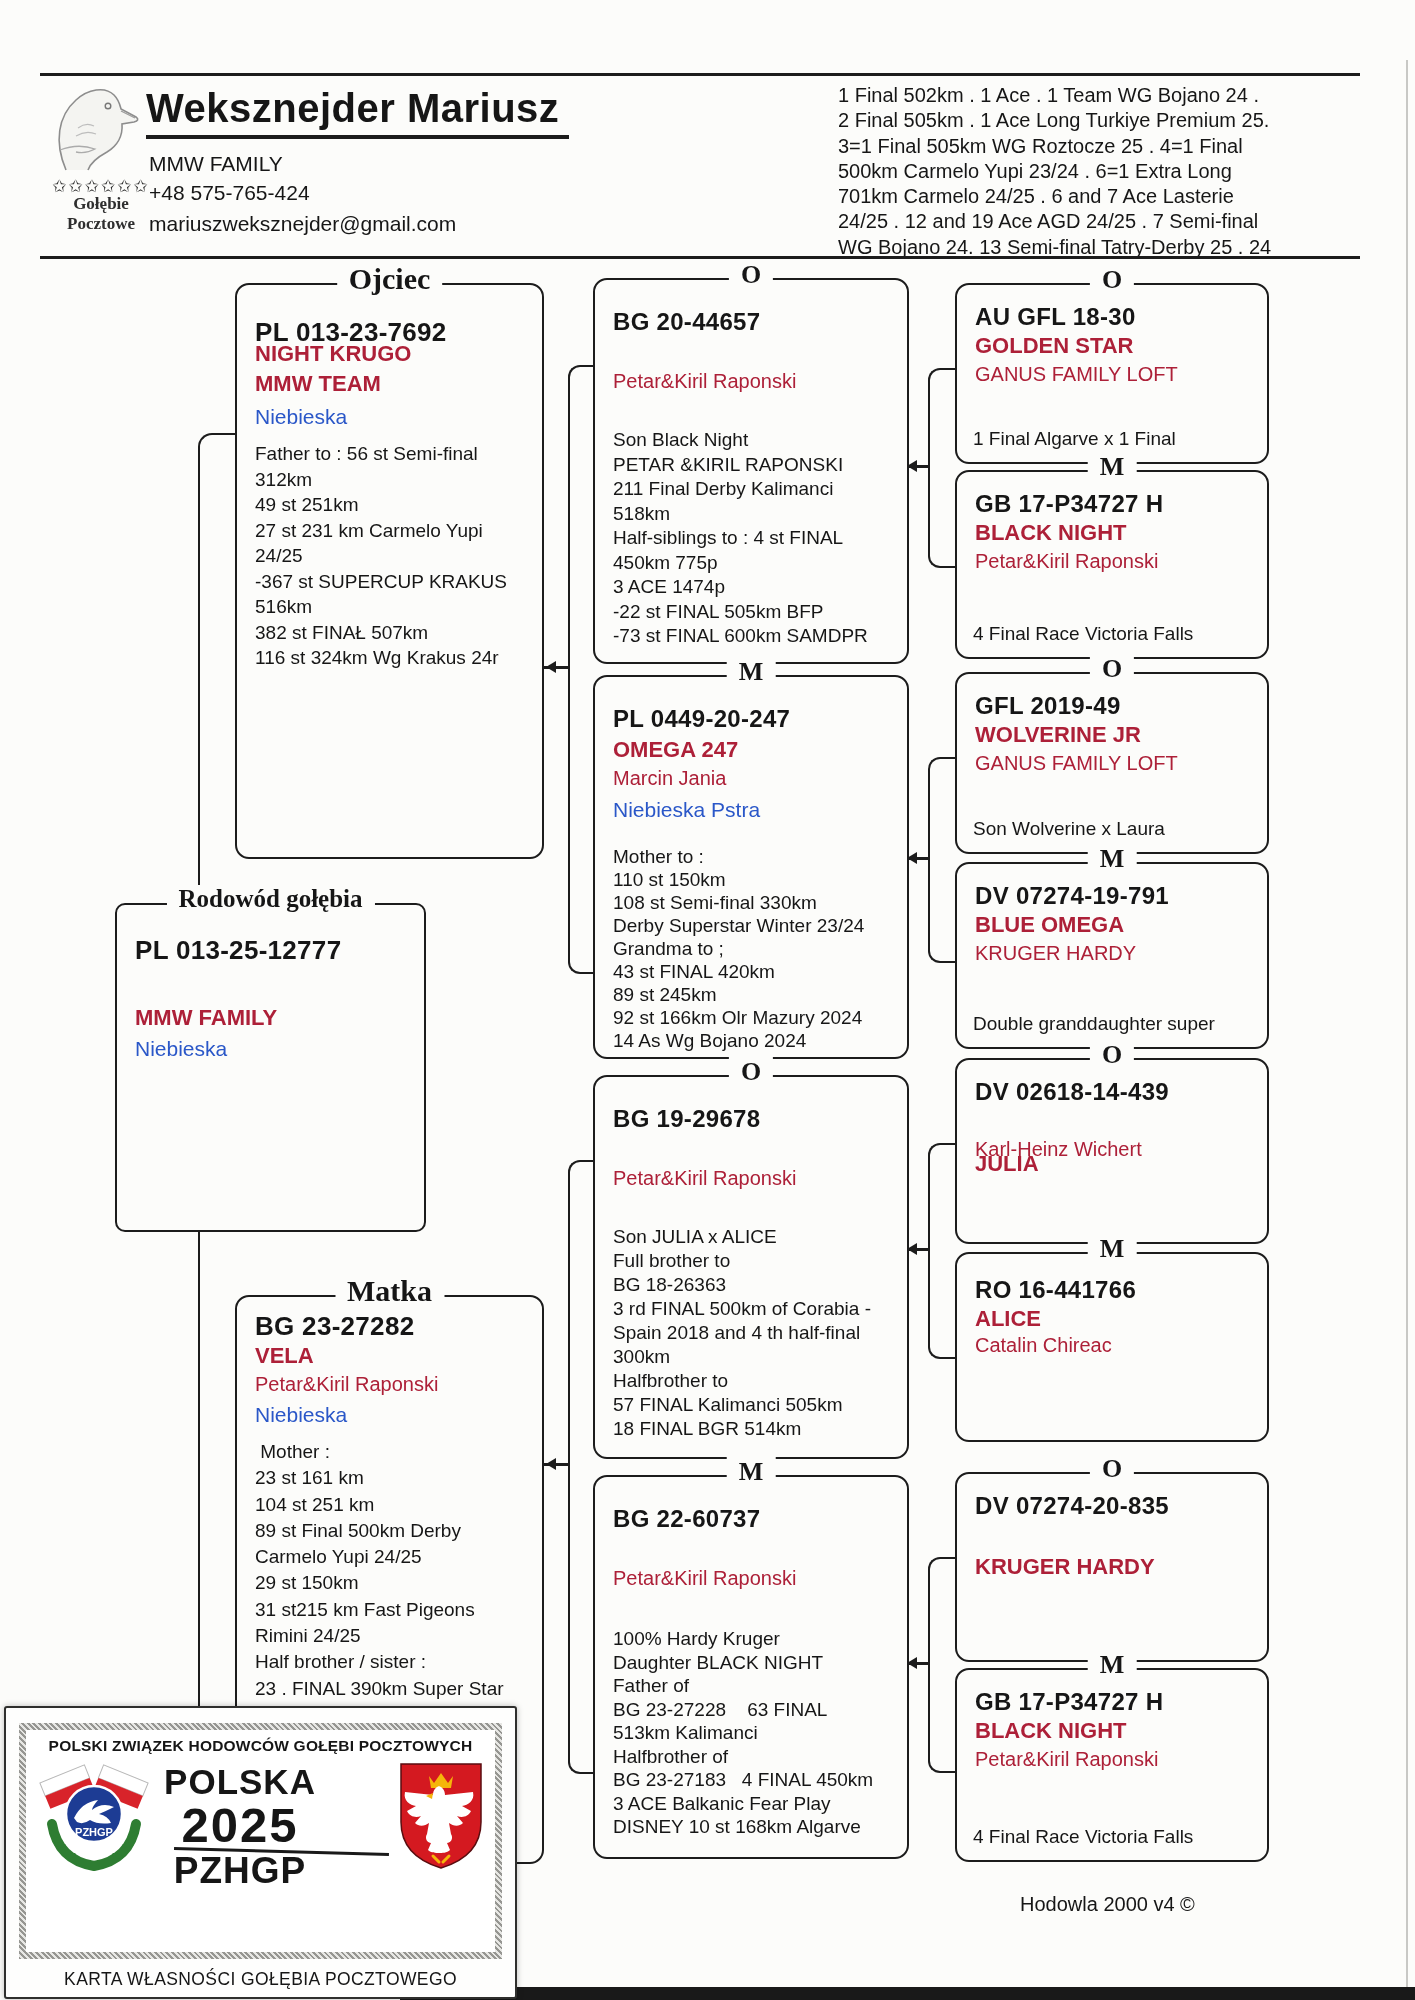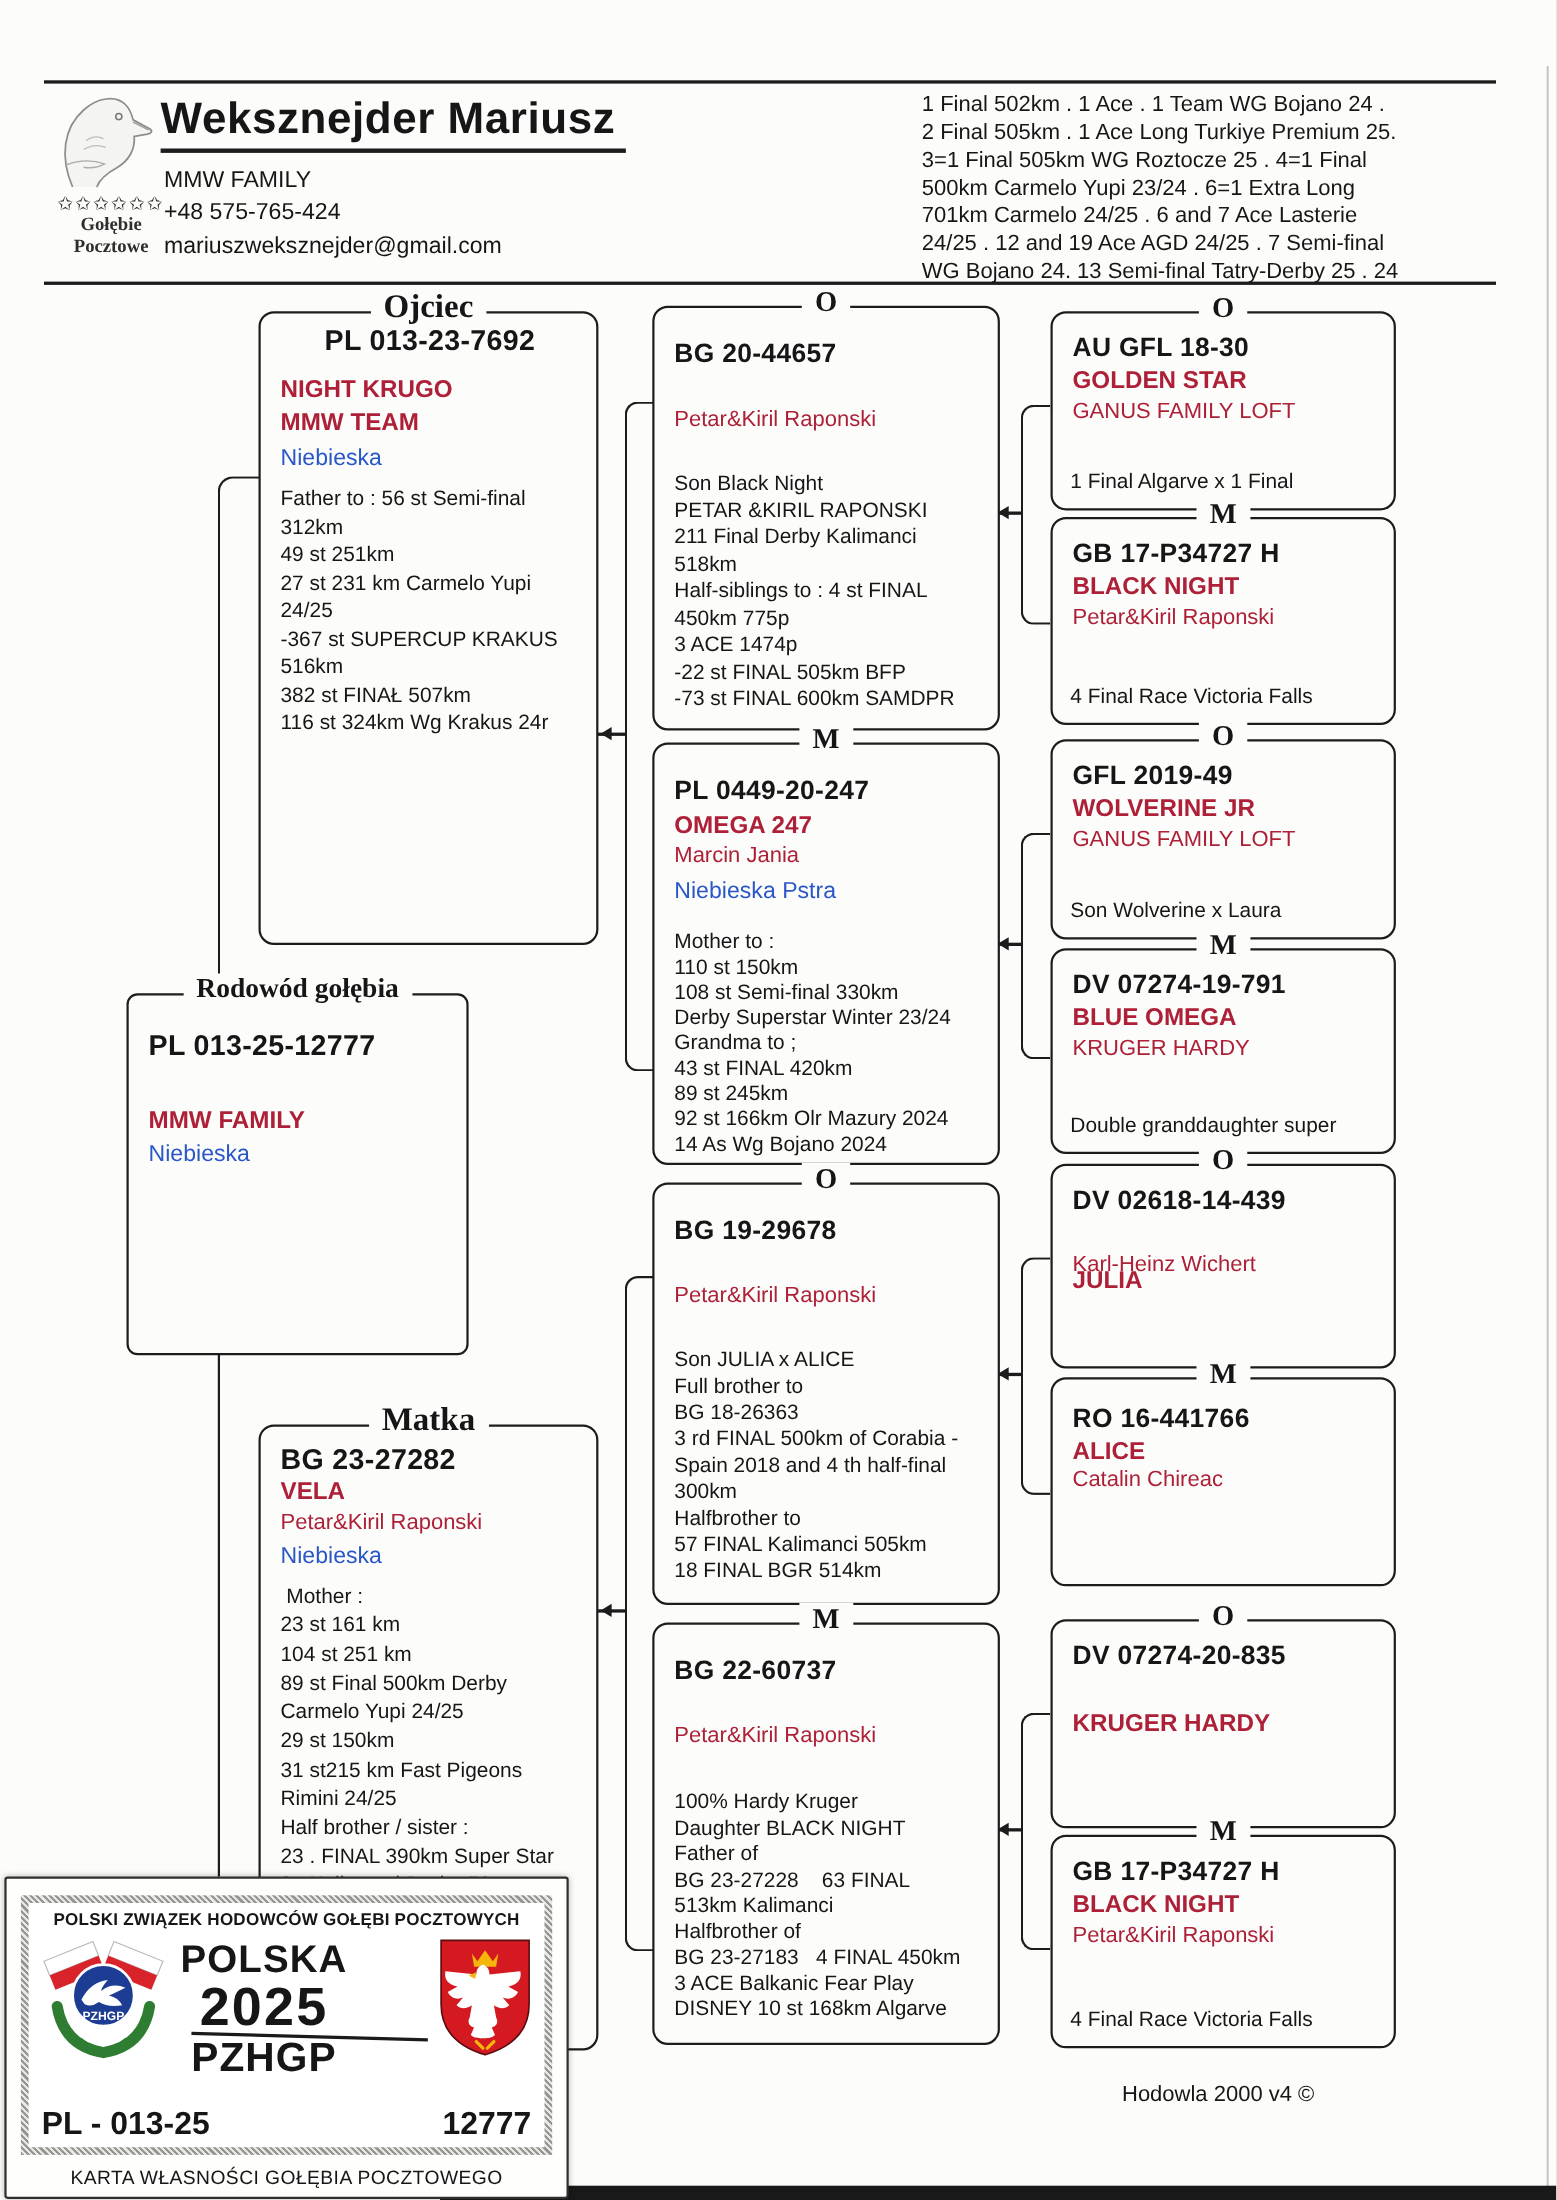--- a/index.html
+++ b/index.html
@@ -127,21 +127,21 @@
   <div class="bracket" style="left:928px;top:1143px;height:212px;"></div>
   <div class="hline" style="left:905px;top:1248px;width:25px;height:3px;"></div>
   <div class="arr" style="left:907px;top:1243px;"></div>
 
   <div class="bracket" style="left:928px;top:1557px;height:212px;"></div>
   <div class="hline" style="left:905px;top:1662px;width:25px;height:3px;"></div>
   <div class="arr" style="left:907px;top:1657px;"></div>
 
   <div class="pbox" style="left:235px;top:283px;width:305px;height:572px;">
     <span class="box-label lab-big">Ojciec</span>
-    <div class="bx ring ring-lg" style="top:9px;margin-left:40px;">PL 013-23-7692</div>
+    <div class="bx ring ring-lg" style="top:32px;">PL 013-23-7692</div>
     <div class="bx nm" style="top:56px;">NIGHT KRUGO</div>
     <div class="bx nm" style="top:86px;">MMW TEAM</div>
     <div class="bx clr" style="top:120px;">Niebieska</div>
     <div class="bx res" style="top:156px;line-height:25.5px;">
         <div class="res-line">Father to : 56 st Semi-final</div>
         <div class="res-line">312km</div>
         <div class="res-line">49 st 251km</div>
         <div class="res-line">27 st 231 km Carmelo Yupi</div>
         <div class="res-line">24/25</div>
         <div class="res-line">-367 st SUPERCUP KRAKUS</div>
@@ -344,24 +344,20 @@
         <div class="abs" style="right:10px;top:30px;width:88px;height:112px;">
           <svg width="88" height="112" viewBox="0 0 88 112">
             <path d="M4,4 H84 V62 Q84,96 44,108 Q4,96 4,62 Z" fill="#d41920" stroke="#5a0d10" stroke-width="1.5"></path>
             <path d="M32,16 l5,7 7,-10 7,10 5,-7 -2,12 -20,0 z" fill="#f5b50a"></path>
             <path d="M44,26 c-5,0 -8,4 -8,9 l-28,-3 c-2,9 5,13 11,14 l-9,5 c3,6 9,7 14,5 l-6,7 c4,4 10,3 14,0 l-2,11 c-3,5 1,9 4,9 l-3,7 c3,3 8,3 11,3 3,0 8,0 11,-3 l-3,-7 c3,0 7,-4 4,-9 l-2,-11 c4,3 10,4 14,0 l-6,-7 c5,2 11,1 14,-5 l-9,-5 c6,-1 13,-5 11,-14 l-28,3 c0,-5 -3,-9 -8,-9 z" fill="#ffffff"></path>
             <path d="M36,33 l-7,3 6,3 z" fill="#f5b50a"></path>
             <path d="M36,96 l6,6 M52,96 l-6,6" stroke="#f5b50a" stroke-width="3" stroke-linecap="round"></path>
           </svg>
         </div>
 
-        <div class="card-rings">
-          <span>PL - 013-25</span>
-          <span>12777</span>
-        </div>
       </div>
     </div>
     <div class="card-caption">KARTA  WŁASNOŚCI GOŁĘBIA POCZTOWEGO</div>
   </div>
 
   <div class="abs" style="left:1020px;top:1893px;width:245px;text-align:left;font-size:20px;">Hodowla 2000 v4 ©</div>
 
   <div class="abs" style="left:400px;top:1987px;width:1015px;height:13px;background:#191919;z-index:5;"></div>
   <div class="abs" style="left:1406px;top:60px;width:2px;height:1930px;background:#c8c8c5;"></div>
 

